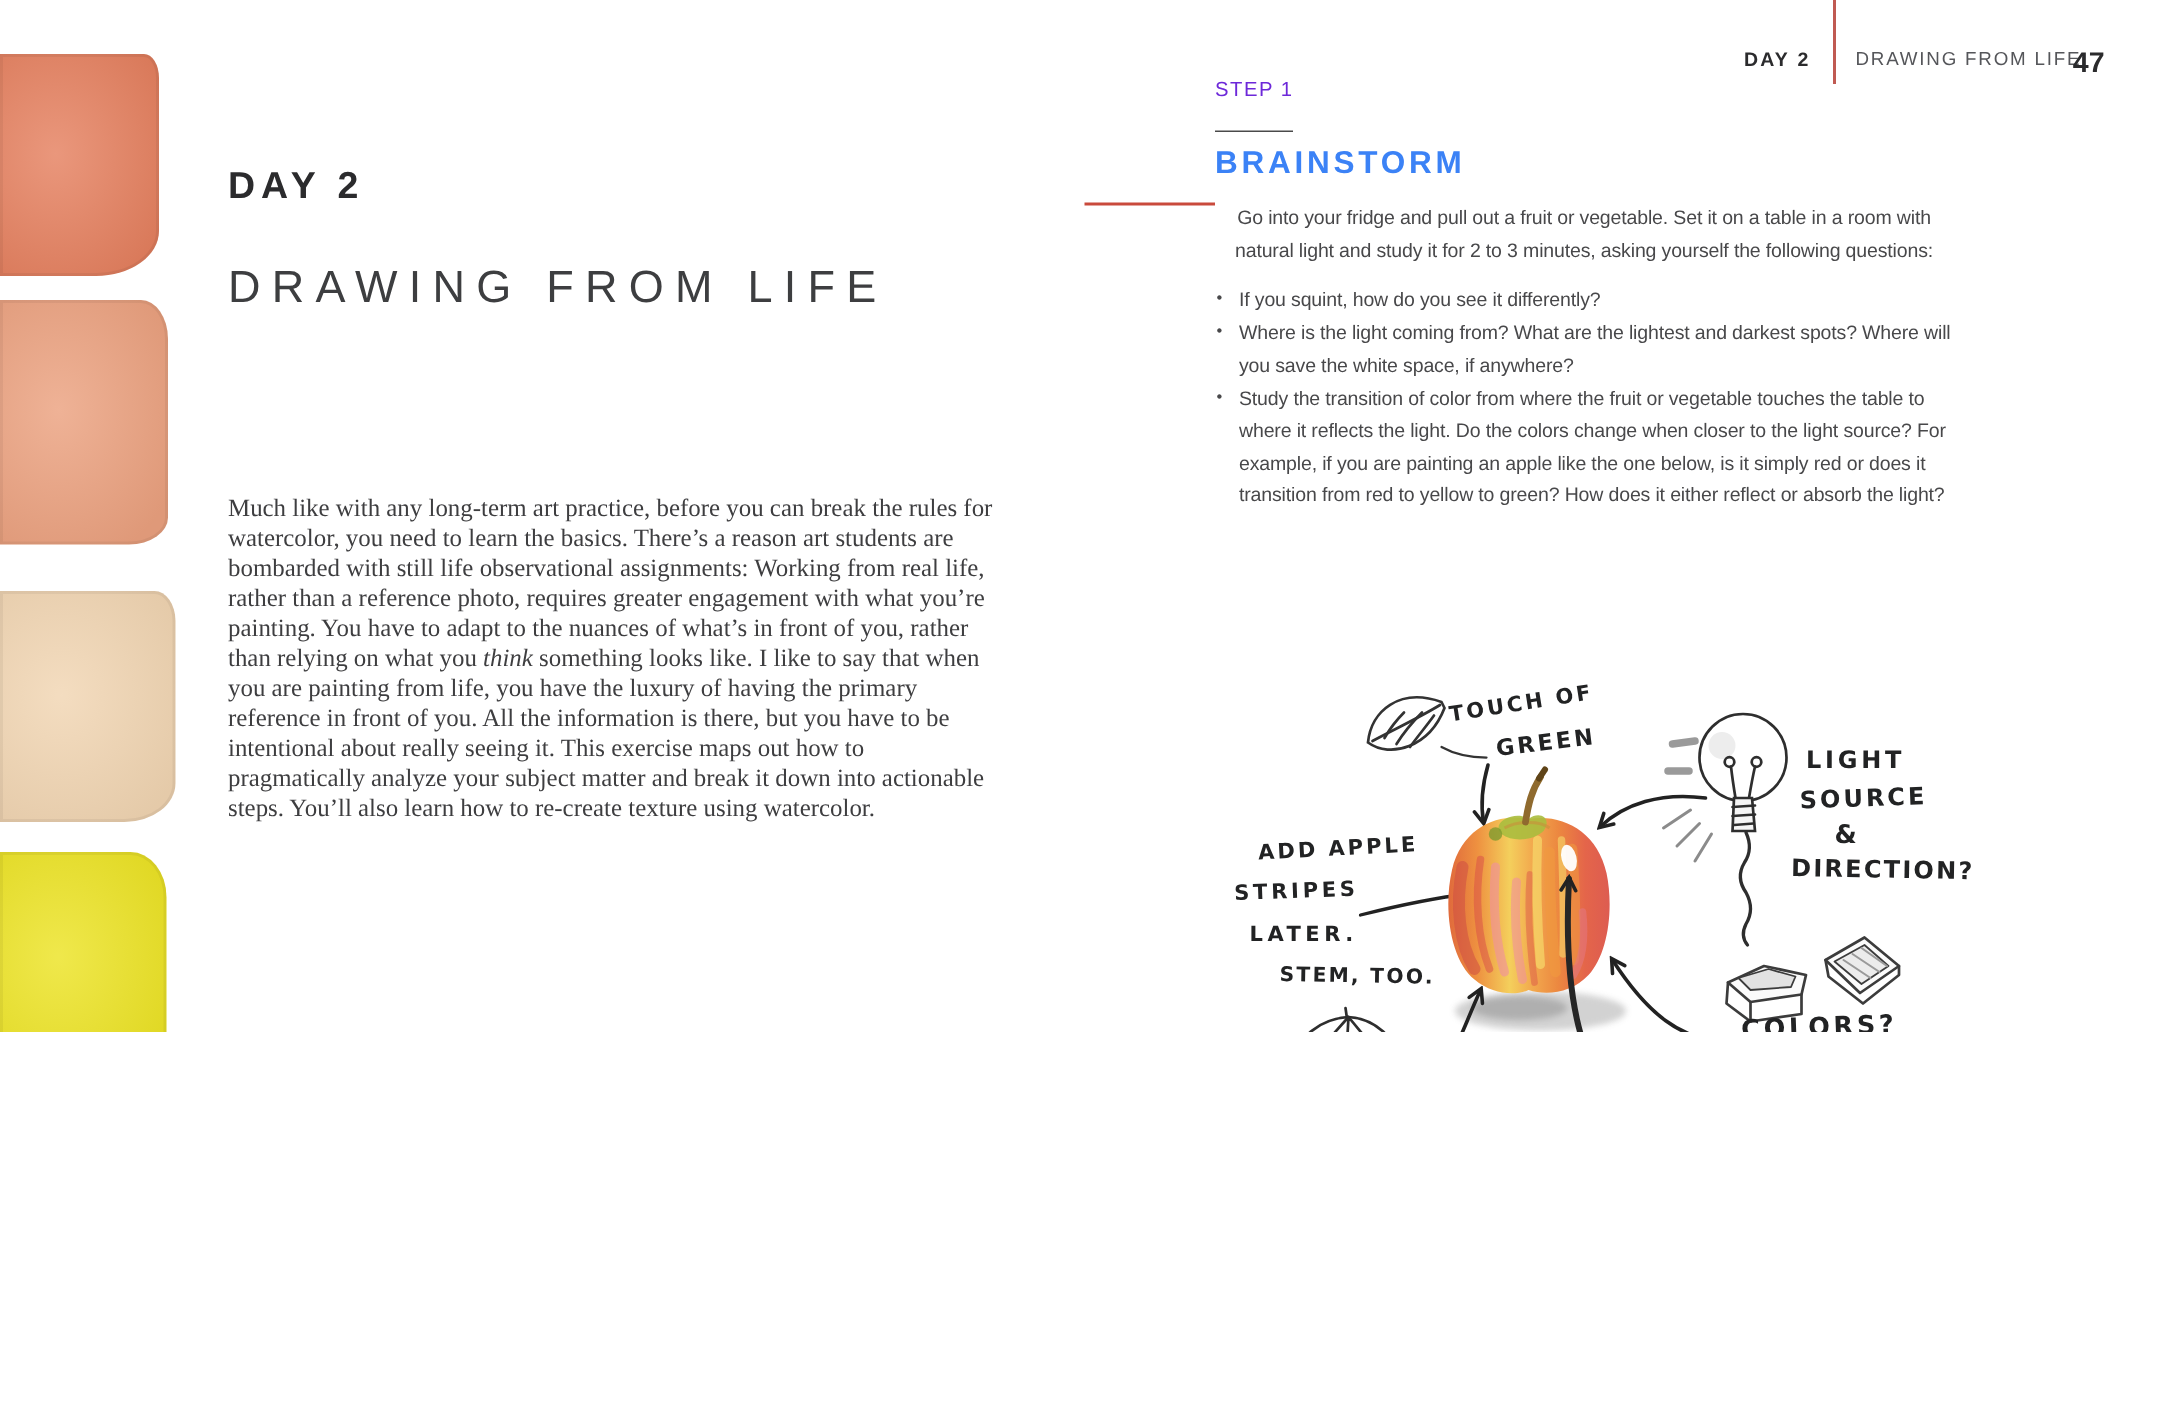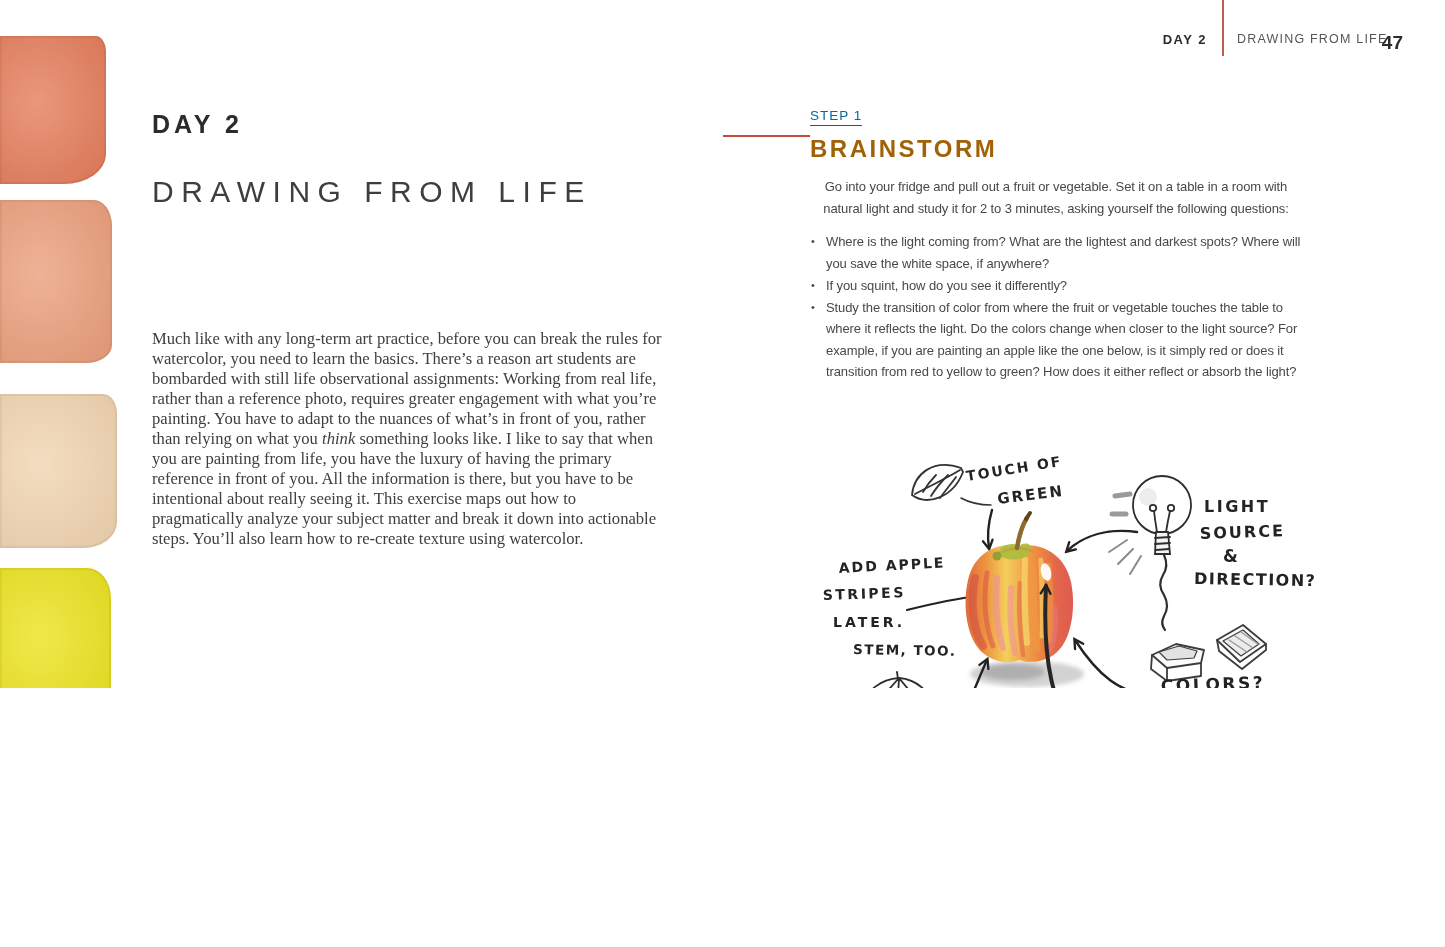--- a/index.html
+++ b/index.html
@@ -32,23 +32,23 @@
   .left-page { position:absolute; left:152px; top:0; width:520px; }
   .day-heading { margin-top:110px; font-size:25px; font-weight:bold; letter-spacing:4px; color:#2b2b2d; }
   .chapter-heading { margin-top:36px; font-size:30px; font-weight:300; letter-spacing:7.5px; color:#3d3e40; }
   .body-copy { margin-top:120px; width:516px; font-family:"Liberation Serif", serif;
     font-size:16.6px; line-height:20px; color:#3e3e40; }
   .body-copy em { font-style:italic; }
 
   
   .step-rule { position:absolute; left:723px; top:135px; width:87px; height:1.6px; background:#c94a3c; }
   .right-page { position:absolute; left:810px; top:0; width:492px; }
-  .step-label { display:inline-block; margin-top:108px; font-size:13.5px; letter-spacing:1px;
-    color:#0369a1; border-bottom:1.4px solid #4a4a4a; padding-bottom:2px; }
-  .step-title { margin-top:9px; font-size:24px; font-weight:bold; letter-spacing:2.5px; color:#a16207; }
+  .step-label { display:inline-block; margin-top:52px; font-size:13.5px; letter-spacing:1px;
+    color:#6d28d9; border-bottom:1.4px solid #4a4a4a; padding-bottom:20px; }
+  .step-title { margin-top:9px; font-size:21px; font-weight:bold; letter-spacing:2.5px; color:#3b82f6; }
   .step-intro { margin-top:13px; font-size:13px; letter-spacing:-0.1px; line-height:21.5px; color:#48484a;text-align:center; }
   .bullet-list { margin-top:12px; list-style:none; }
   .bullet-list li { position:relative; padding-left:16px; font-size:13px; letter-spacing:-0.1px;
     line-height:21.5px; color:#48484a; margin-bottom:0.5px; }
   .bullet-list li::before { content:"•"; position:absolute; left:1px; top:0; font-size:11px; color:#48484a; }
 
   
   .illustration { position:absolute; left:815px; top:448px; width:525px; height:395px; }
   .hand { font-family:"DejaVu Sans", sans-serif; fill:#222324; font-weight:bold; }
 </style>
@@ -75,22 +75,22 @@
     <div class="chapter-heading">DRAWING FROM LIFE</div>
     <p class="body-copy"><span>Much like with any long-term art practice, before you can break the rules for watercolor, you need to learn the basics. There’s a reason art students are bombarded with still life observational assignments: Working from real life, rather than a reference photo, requires greater engagement with what you’re painting. You have to adapt to the nuances of what’s in front of you, rather than relying on what you </span><em>think</em><span> something looks like. I like to say that when you are painting from life, you have the luxury of having the primary reference in front of you. All the information is there, but you have to be intentional about really seeing it. This exercise maps out how to pragmatically analyze your subject matter and break it down into actionable steps. You’ll also learn how to re-create texture using watercolor.</span></p>
   </div>
 
   <div class="step-rule"></div>
   <div class="right-page">
     <span class="step-label">STEP 1</span>
     <div class="step-title">BRAINSTORM</div>
     <p class="step-intro">Go into your fridge and pull out a fruit or vegetable. Set it on a table in a room with natural light and study it for 2 to 3 minutes, asking yourself the following questions:</p>
     <ul class="bullet-list">
+      <li>If you squint, how do you see it differently?</li>
       <li>Where is the light coming from? What are the lightest and darkest spots? Where will you save the white space, if anywhere?</li>
-      <li>If you squint, how do you see it differently?</li>
       <li>Study the transition of color from where the fruit or vegetable touches the table to where it reflects the light. Do the colors change when closer to the light source? For example, if you are painting an apple like the one below, is it simply red or does it transition from red to yellow to green? How does it either reflect or absorb the light?</li>
     </ul>
   </div>
 
   <svg class="illustration" viewBox="0 0 525 395" xmlns="http://www.w3.org/2000/svg">
     <defs>
       <marker id="ah" viewBox="0 0 12 12" refX="9" refY="6" markerWidth="13" markerHeight="13" orient="auto" markerUnits="userSpaceOnUse">
         <path d="M2,1.5 L10,6 L2,10.5" fill="none" stroke="#222" stroke-width="2.2" stroke-linecap="round"></path>
       </marker>
       <linearGradient id="gradA" x1="0" y1="0" x2="1" y2="0">

